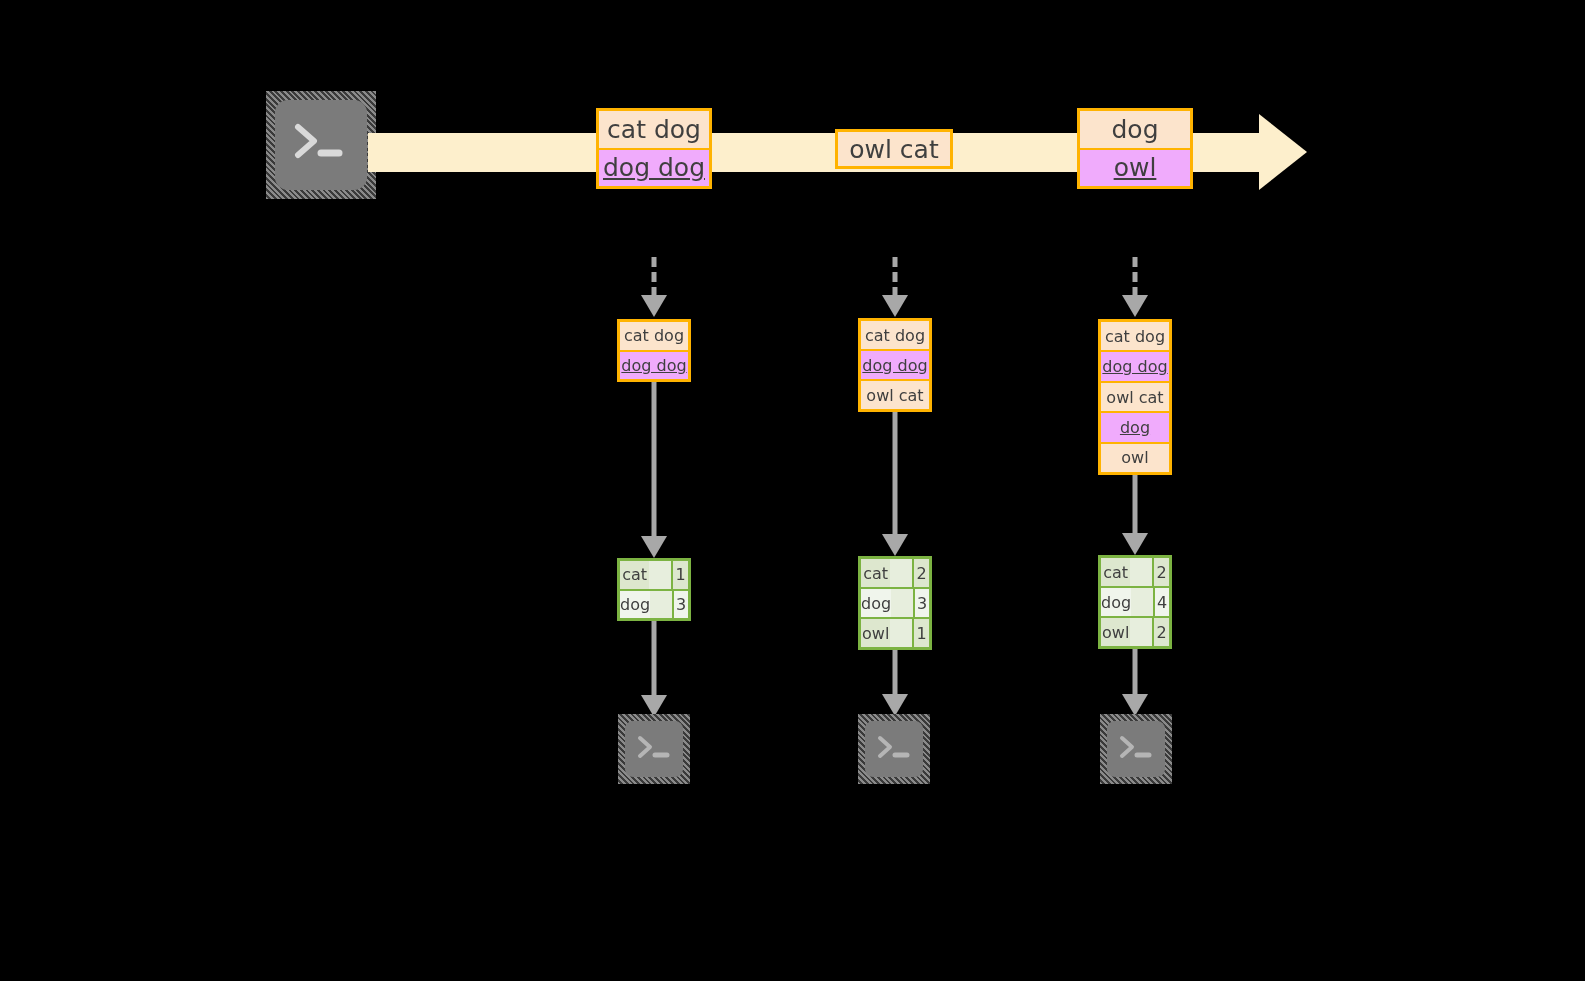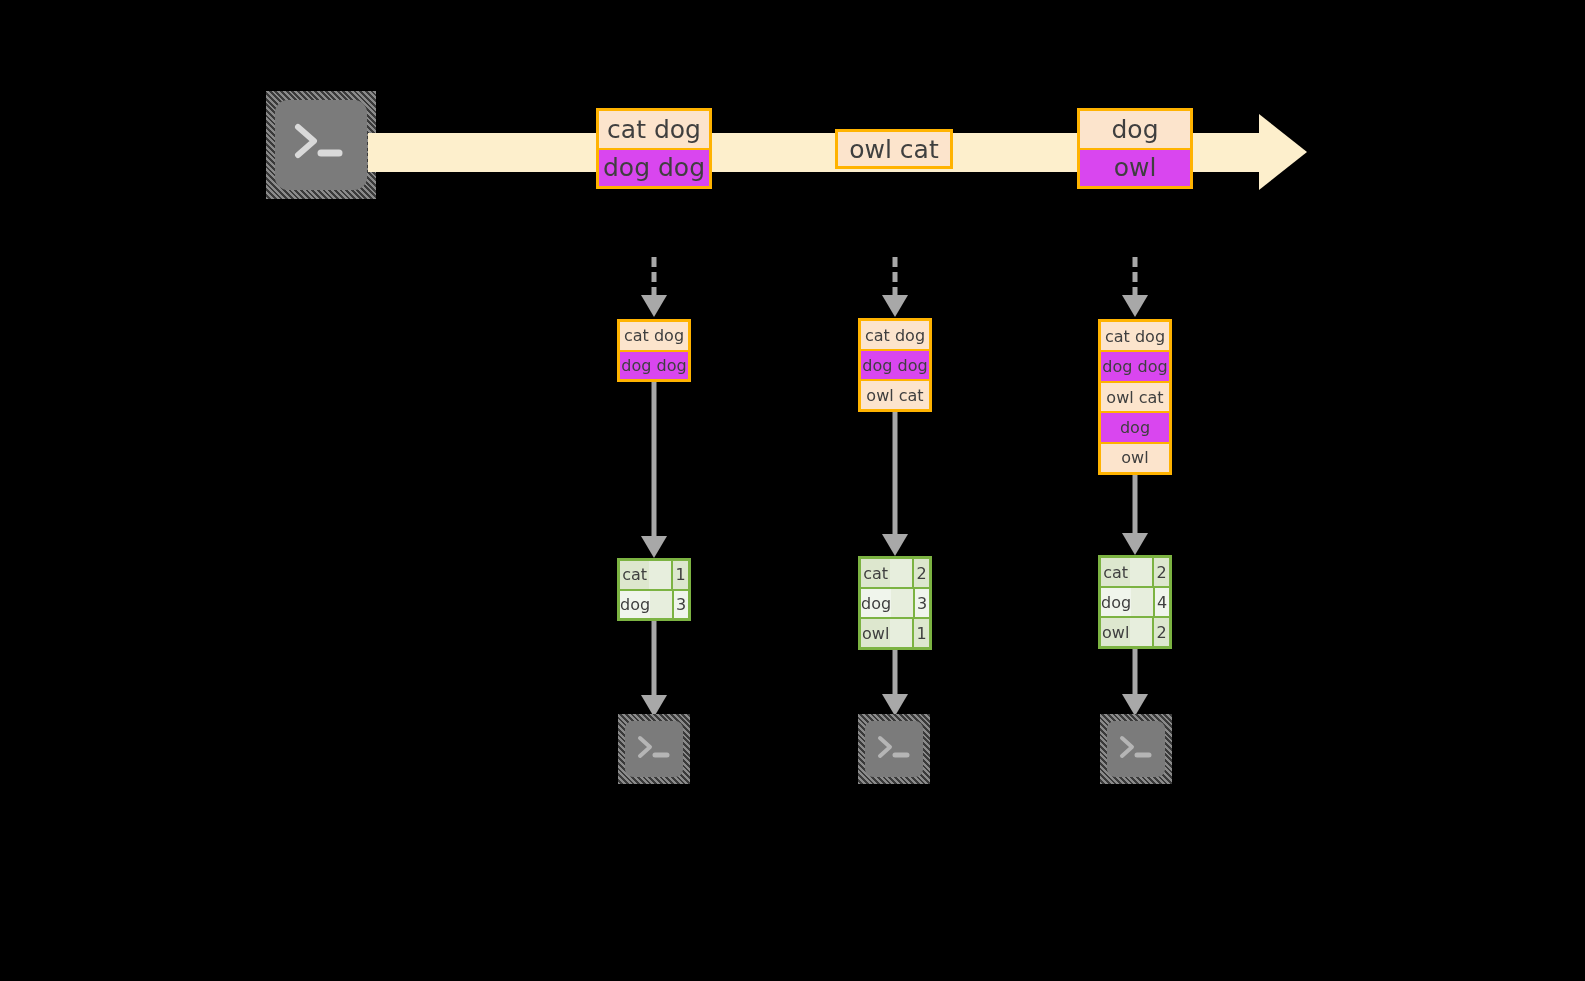--- a/index.html
+++ b/index.html
@@ -65,21 +65,21 @@
     flex: 1 1 auto;
     display: flex;
     align-items: center;
     justify-content: center;
     color: #3f3f3f;
     white-space: nowrap;
     border-top: 2px solid #ffb300;
   }
   .obox .orow:first-child { border-top: none; }
   .obox .orow.shade-a { background: #fce4cc; }
-  .obox .orow.shade-b { background: #d946ef; }
+  .obox .orow.shade-b { background: #f0abfc; text-decoration: underline; }
 
   .big .orow { font-size: 25px; }
   .small .orow { font-size: 16px; }
 
   
   .gbox {
     position: absolute;
     box-sizing: border-box;
     border: 3px solid #7cb342;
     background: #e7eedd;

